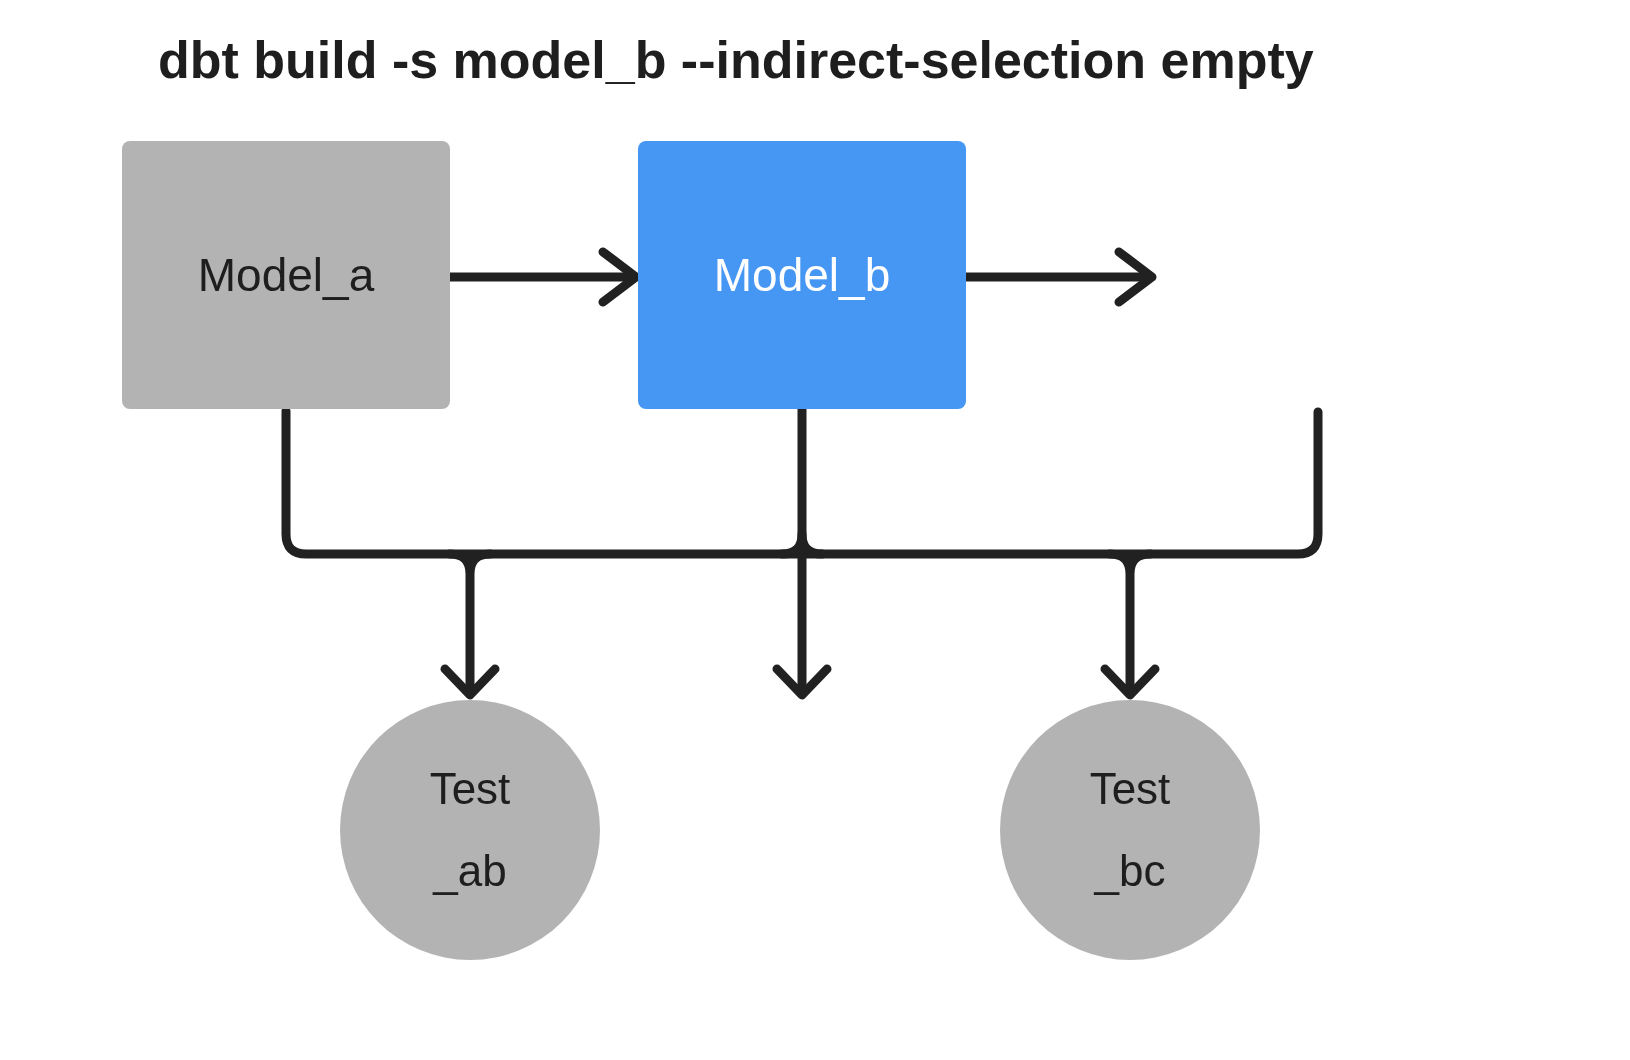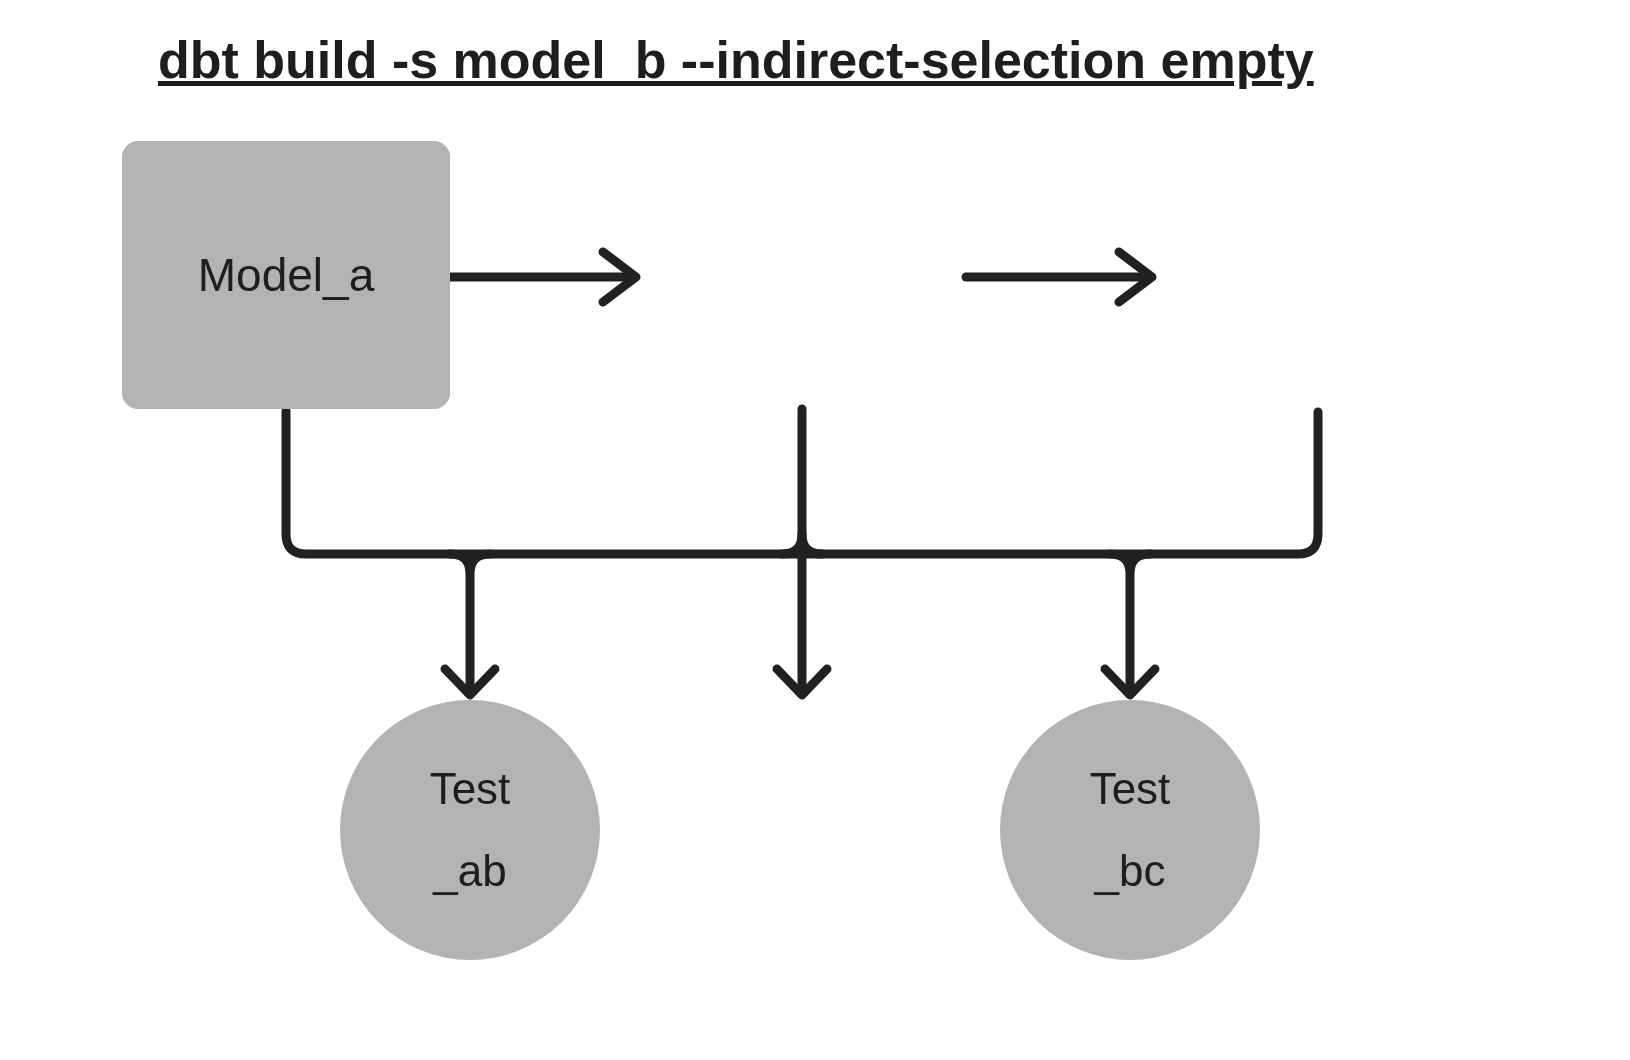--- a/index.html
+++ b/index.html
@@ -15,39 +15,38 @@
     background: #ffffff;
   }
   .title {
     position: absolute;
     left: 158px; top: 30px;
     font-size: 52px;
     font-weight: 600;
     color: #1e1e1e;
     letter-spacing: 0px;
     white-space: nowrap;
-    text-decoration: underline;
   }
   svg.edges {
     position: absolute;
     left: 0; top: 0;
     width: 1630px; height: 1060px;
   }
   svg.edges path {
     fill: none;
     stroke: #212121;
     stroke-width: 9px;
     stroke-linecap: round;
     stroke-linejoin: round;
   }
   .model-box {
     position: absolute;
     width: 328px; height: 268px;
     top: 141px;
-    border-radius: 16px;
+    border-radius: 8px;
     display: flex;
     align-items: center;
     justify-content: center;
     font-size: 46px;
     color: #1e1e1e;
   }
   .model-box.gray { background: #b3b3b3; }
   .model-box.selected { background: #4696f3; color: #ffffff; }
   #model-a { left: 122px; }
   #model-b { left: 638px; }
@@ -108,20 +107,23 @@
     <g>
       <path d="M 1110 554 Q 1130 554 1130 574 L 1130 692 M 1150 554 Q 1130 554 1130 574"></path>
       <path d="M 1105 669 L 1130 695 L 1155 669"></path>
     </g>
   </svg>
 
   <div id="model-a" class="model-box gray">
     <span>Model_a</span>
   </div>
 
+  <div id="model-b" class="model-box selected">
+    <span>Model_b</span>
+  </div>
 
 
   <div id="test-ab" class="test-circle">
     <span>Test</span>
     <span>_ab</span>
   </div>
 
 
   <div id="test-bc" class="test-circle">
     <span>Test</span>

